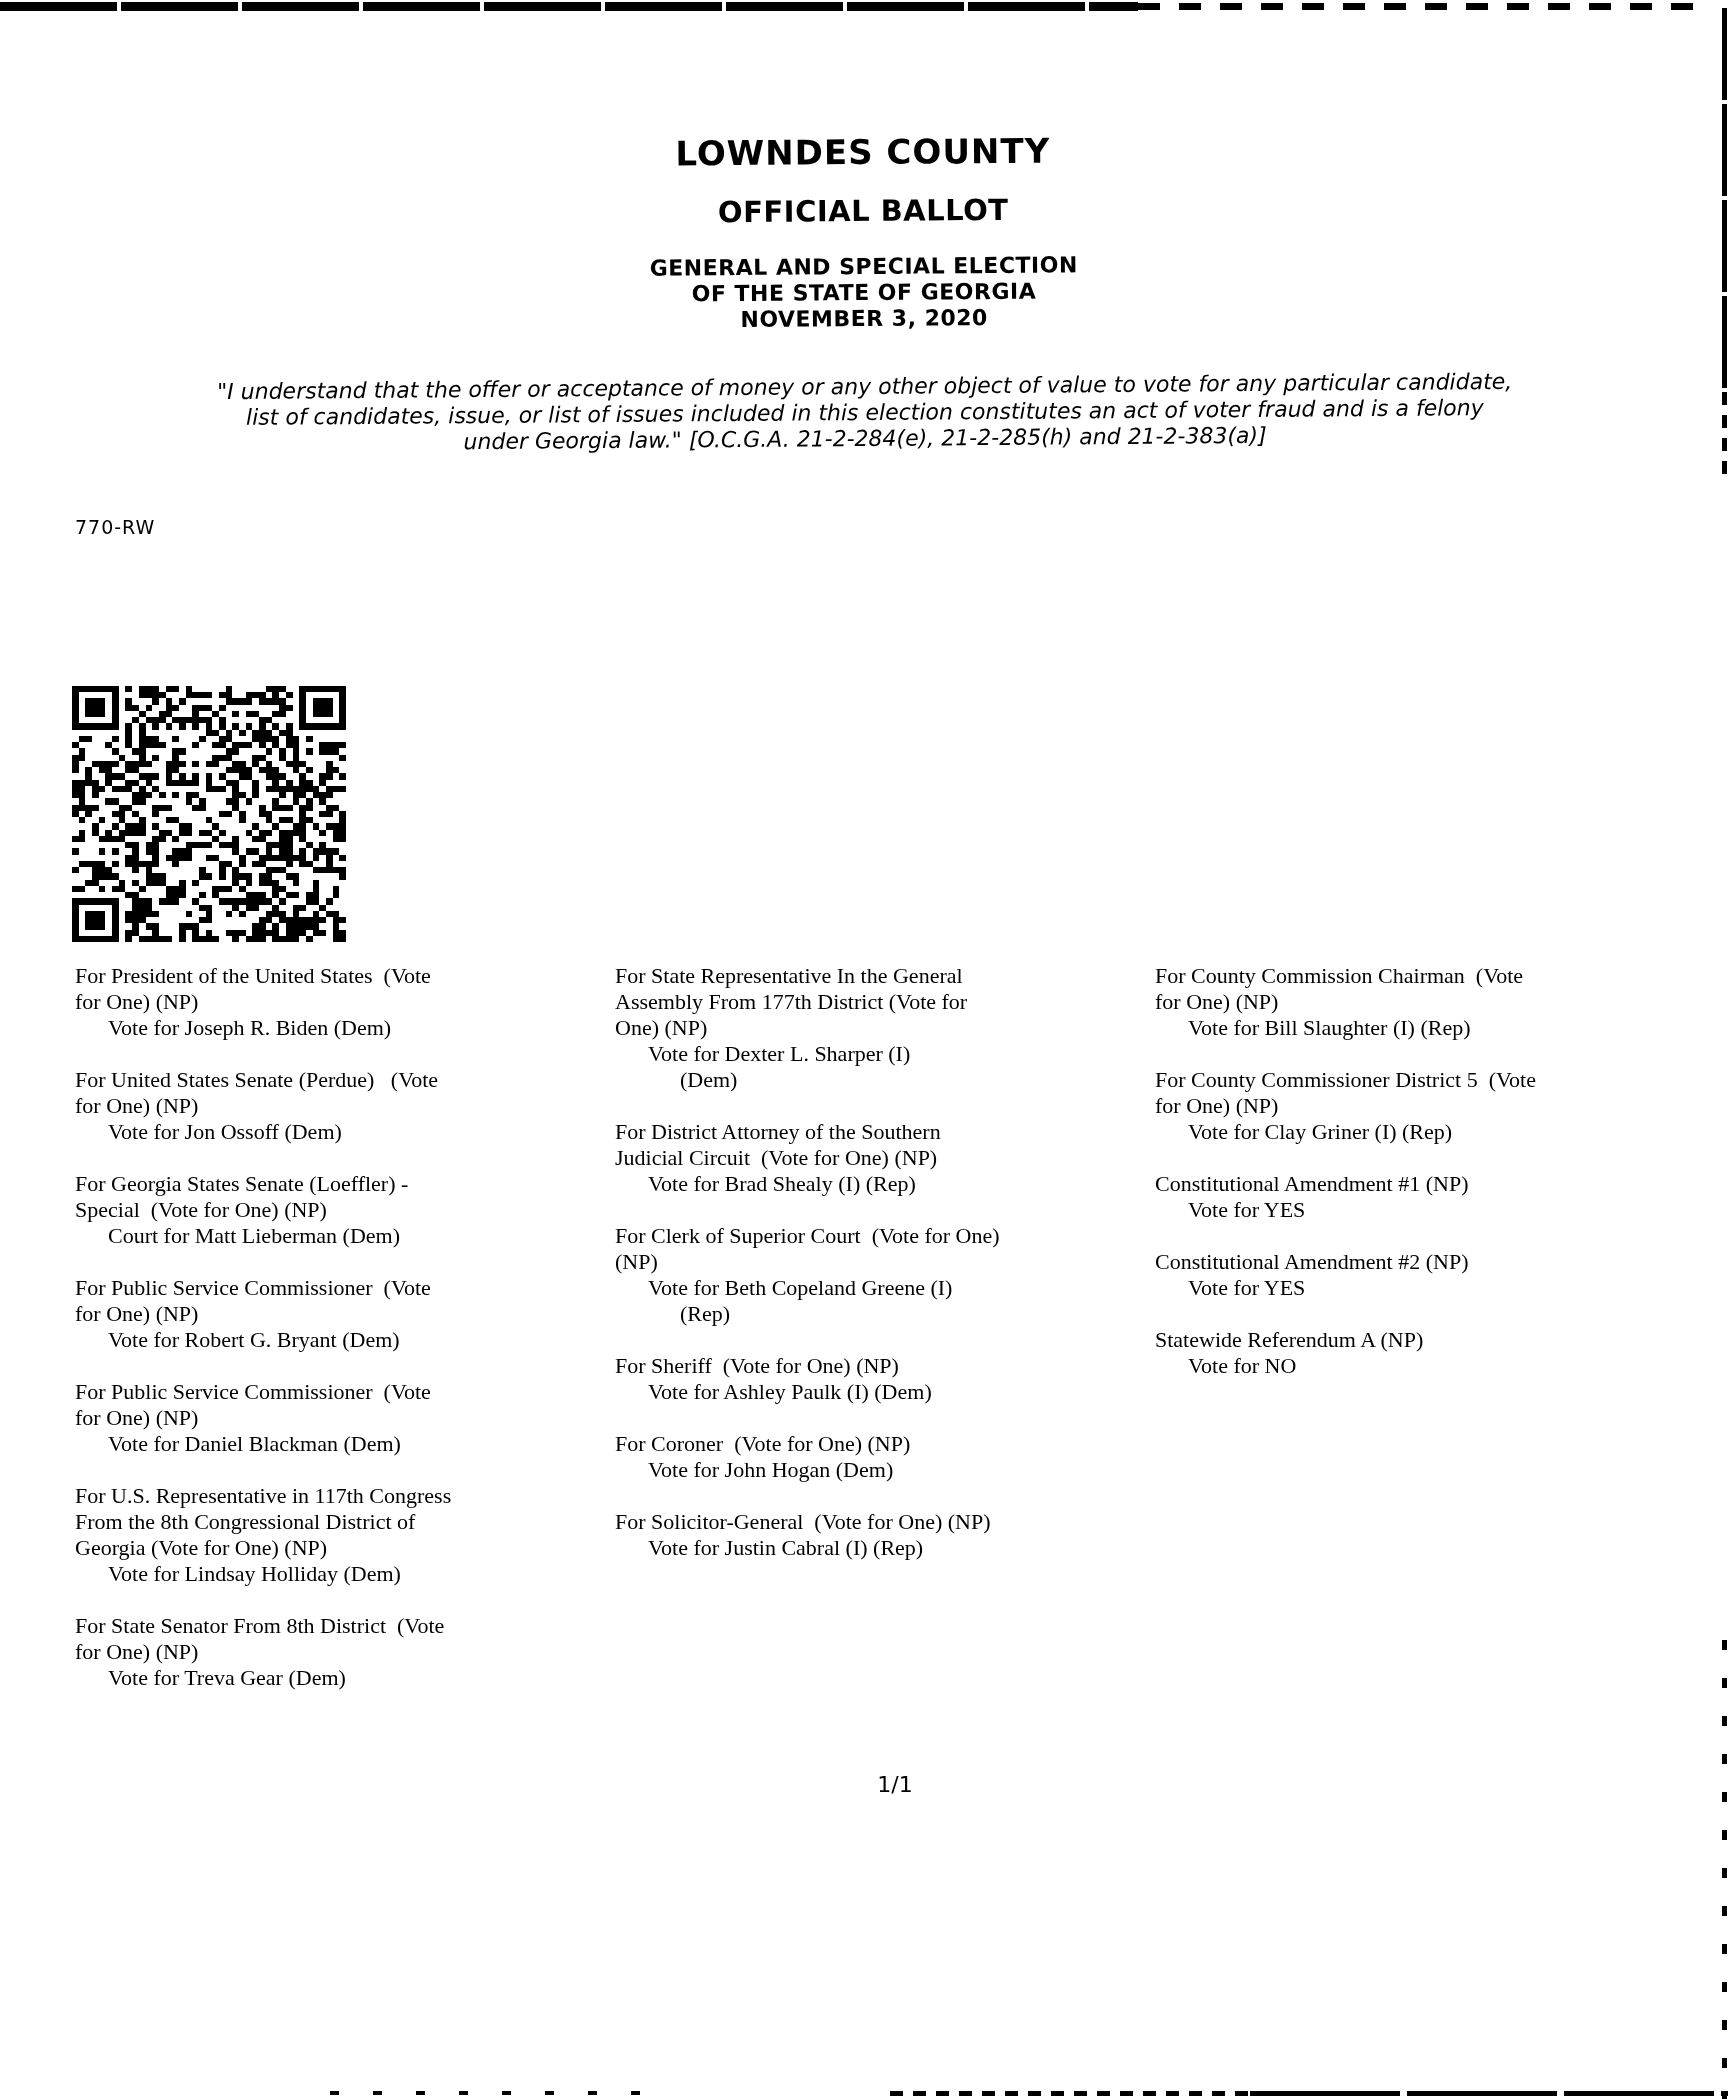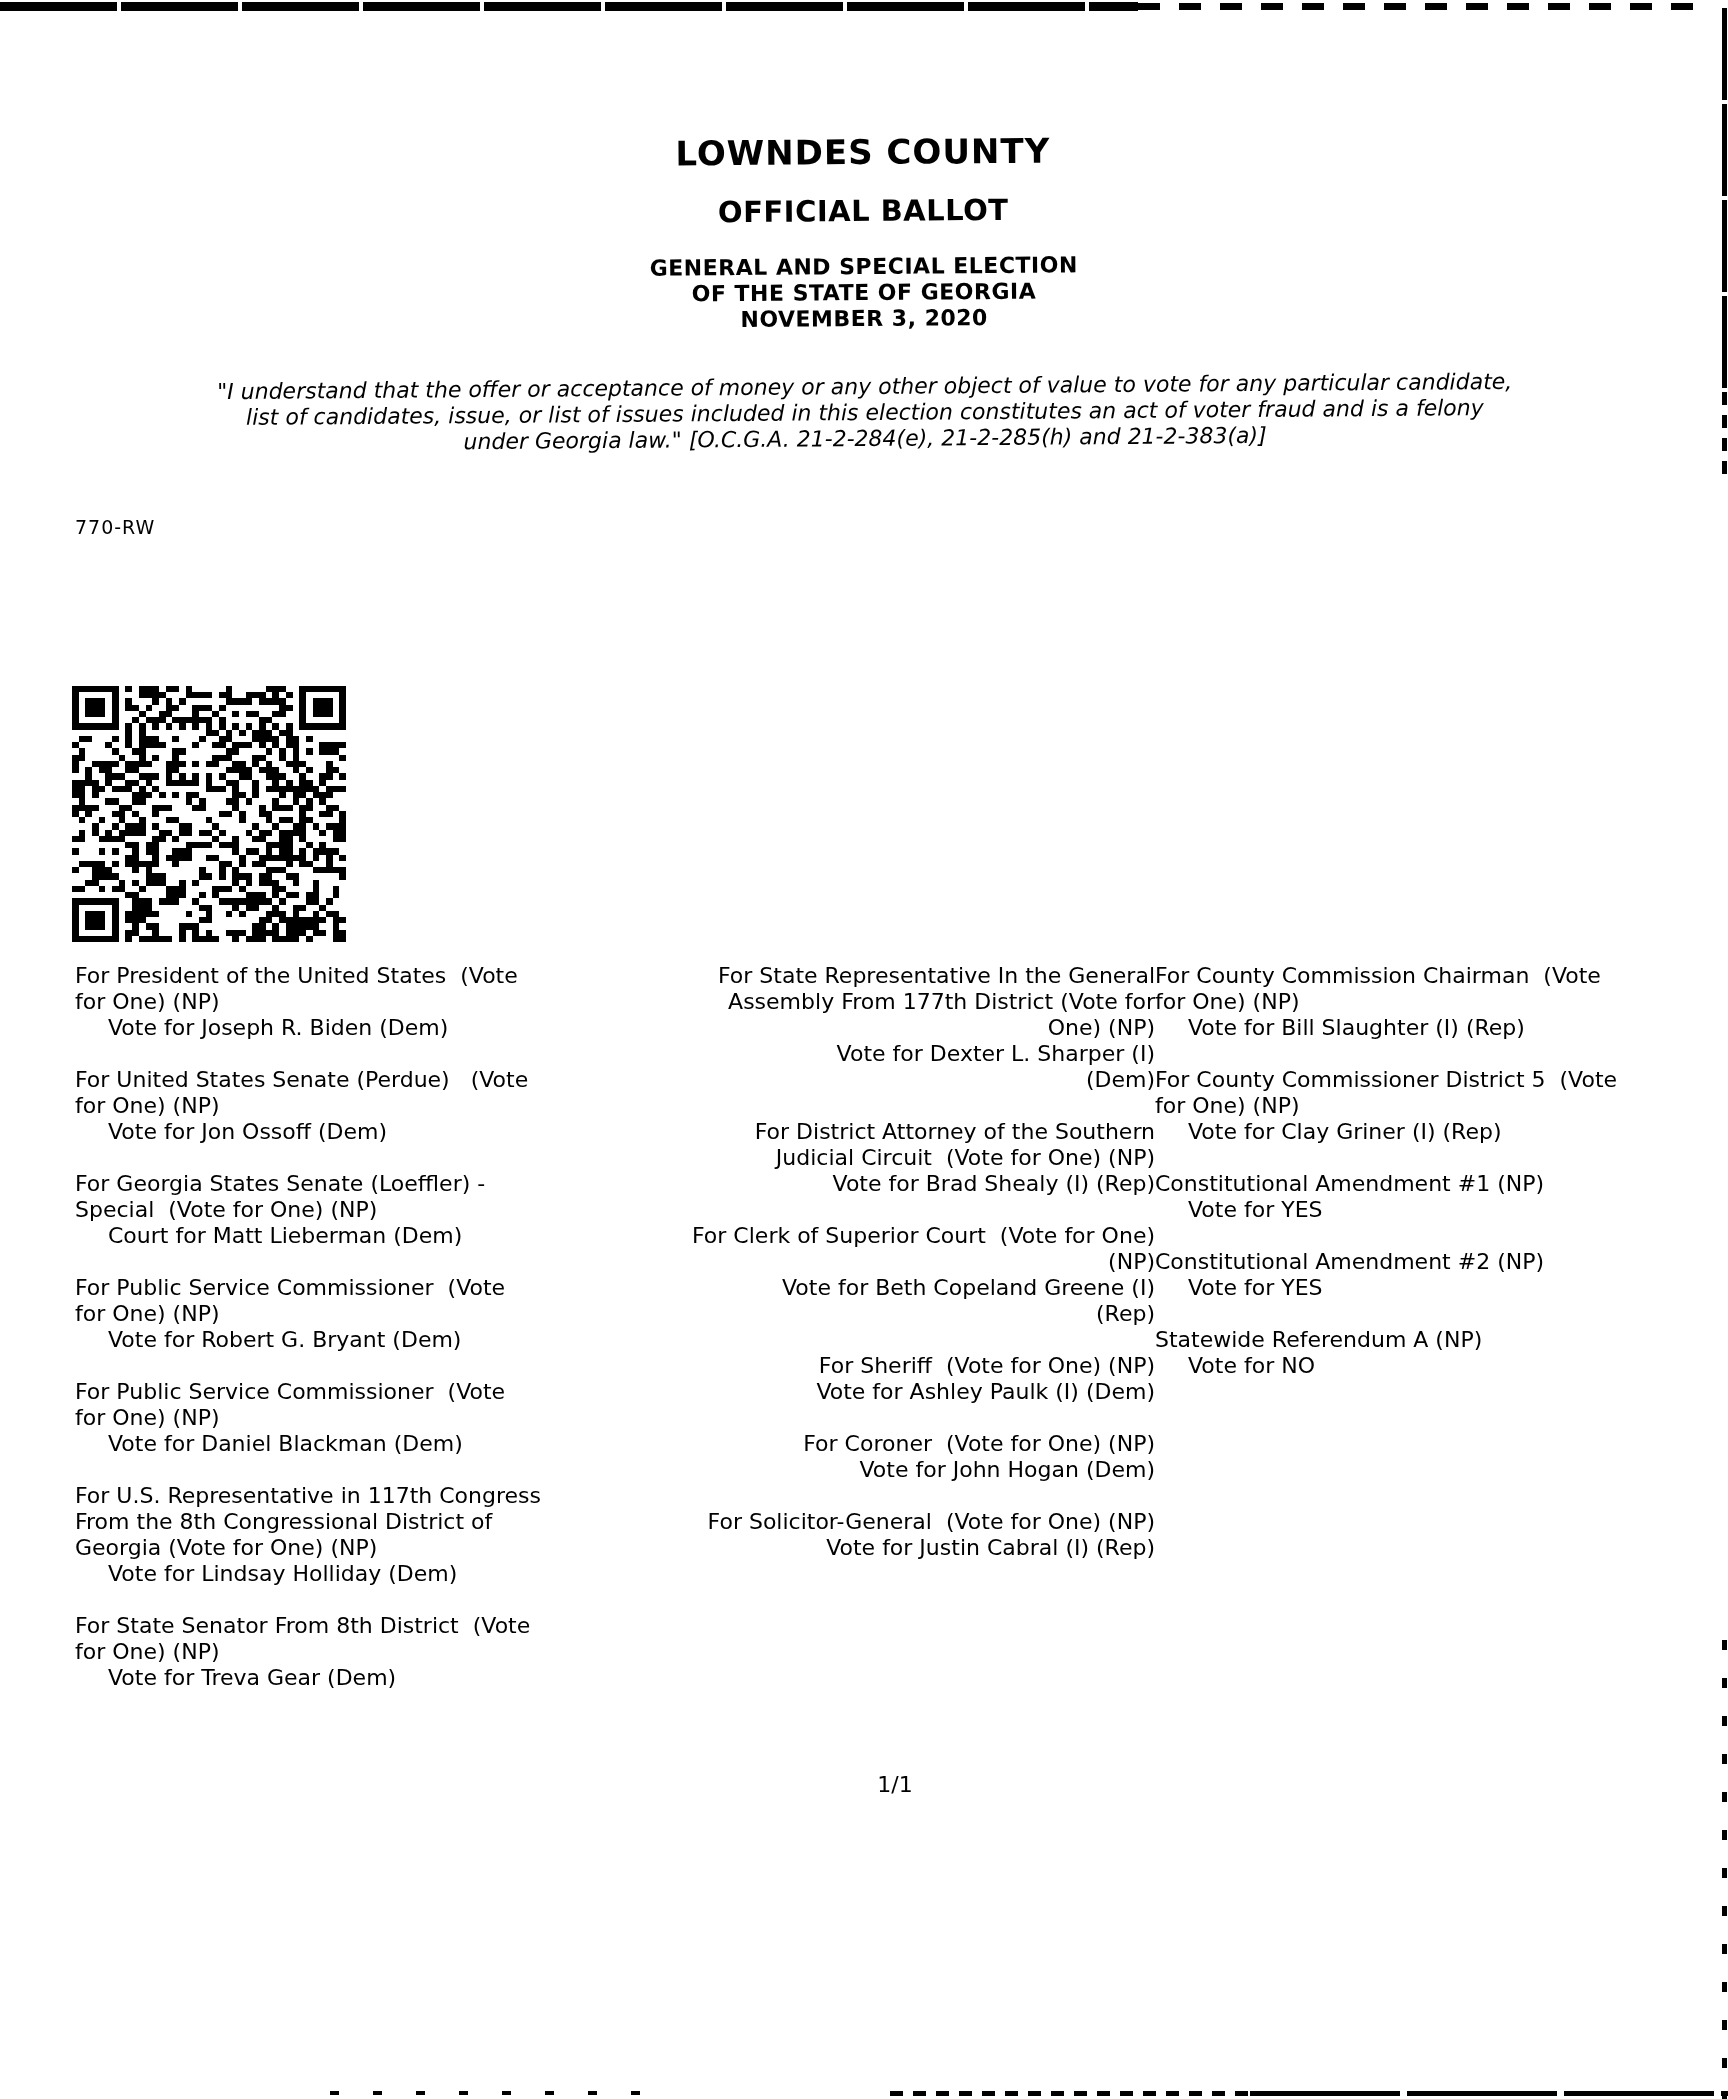--- a/index.html
+++ b/index.html
@@ -42,23 +42,23 @@
   .disclaimer{position:absolute;top:374px;left:0;width:100%;text-align:center;
     font-style:italic;font-size:23.5px;line-height:38px;}
   .disclaimer .line{white-space:pre;}
 
   
   .code{position:absolute;top:516px;left:75px;font-size:19px;letter-spacing:1px;}
   .qr{position:absolute;top:686px;left:72px;}
 
   
   .cols{position:absolute;top:963px;left:75px;display:flex;}
-  .col{flex:0 0 auto;}
+  .col{flex:0 0 auto;font-family:Liberation Serif, serif;}
   .col-0{width:540px;}
-  .col-1{width:540px;text-align:right;}
+  .col-1{width:540px;}
   .col-2{width:600px;}
   .contest{margin-bottom:26px;}
   .line{font-size:22px;line-height:26px;white-space:pre;}
   .i0{margin-left:0;}
   .i1{margin-left:33px;}
   .i2{margin-left:65px;}
 
   .pageno{position:absolute;top:1772px;left:0;width:1790px;text-align:center;font-size:22px;}
 </style>
 </head>

